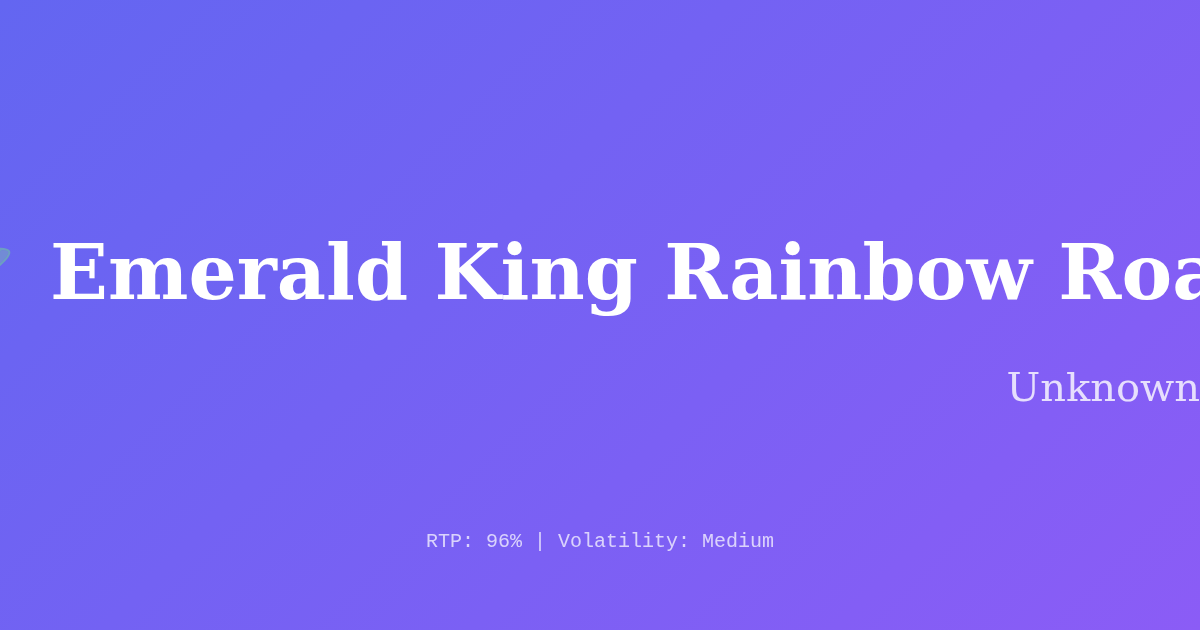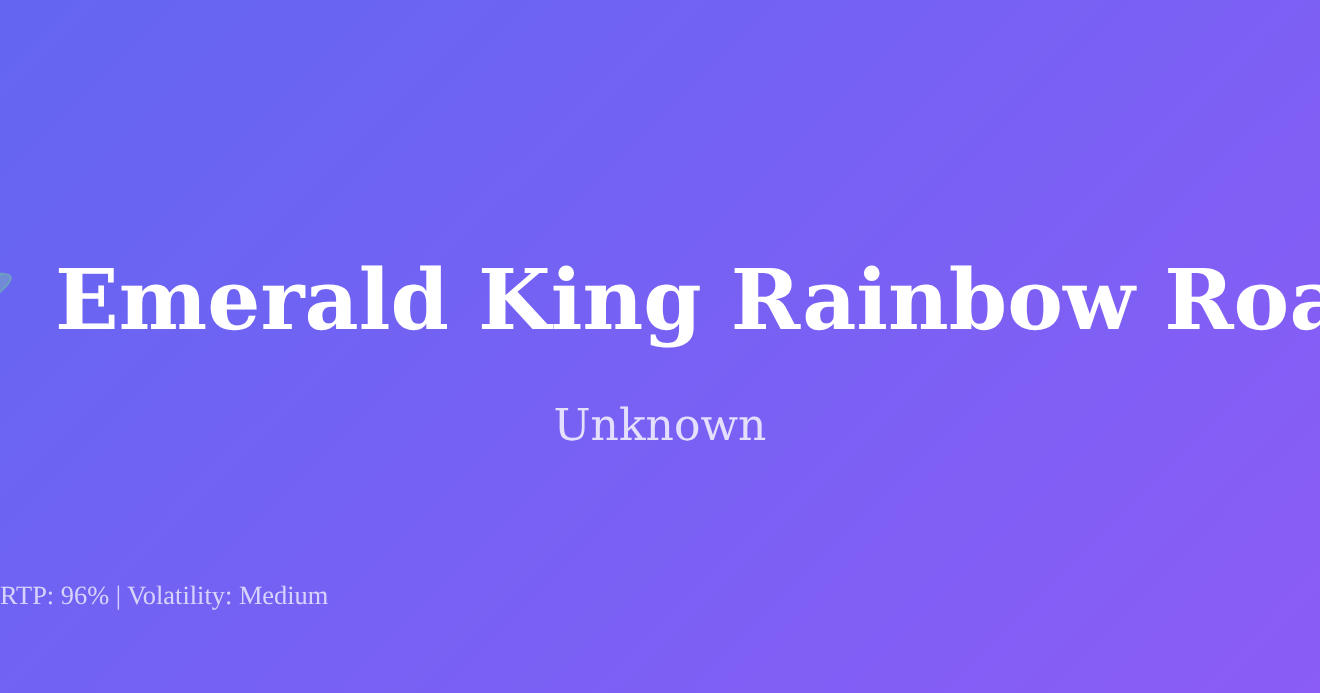--- a/index.html
+++ b/index.html
@@ -59,37 +59,38 @@
     white-space: nowrap;
     flex: 0 0 auto;
   }
 
   .subtitle {
     position: absolute;
     left: 0;
     right: 0;
     top: 387px;
     transform: translateY(-50%);
-    text-align: center;
+    text-align: right;
     font-family: "DejaVu Serif", "Liberation Serif", serif;
     font-weight: normal;
     font-size: 40px;
     line-height: 1;
     color: rgba(255, 255, 255, 0.80);
   }
 
   .meta {
     position: absolute;
     left: 0;
     right: 0;
     top: 542px;
     transform: translateY(-50%);
-    font-family: Liberation Serif, serif;
+    text-align: center;
+    font-family: Liberation Mono, monospace;
     font-weight: normal;
-    font-size: 24px;
+    font-size: 20px;
     line-height: 1;
     color: rgba(255, 255, 255, 0.72);
   }
 </style>
 </head>
 <body>
 
 <div class="og-card">
 
   <div class="title-row">

